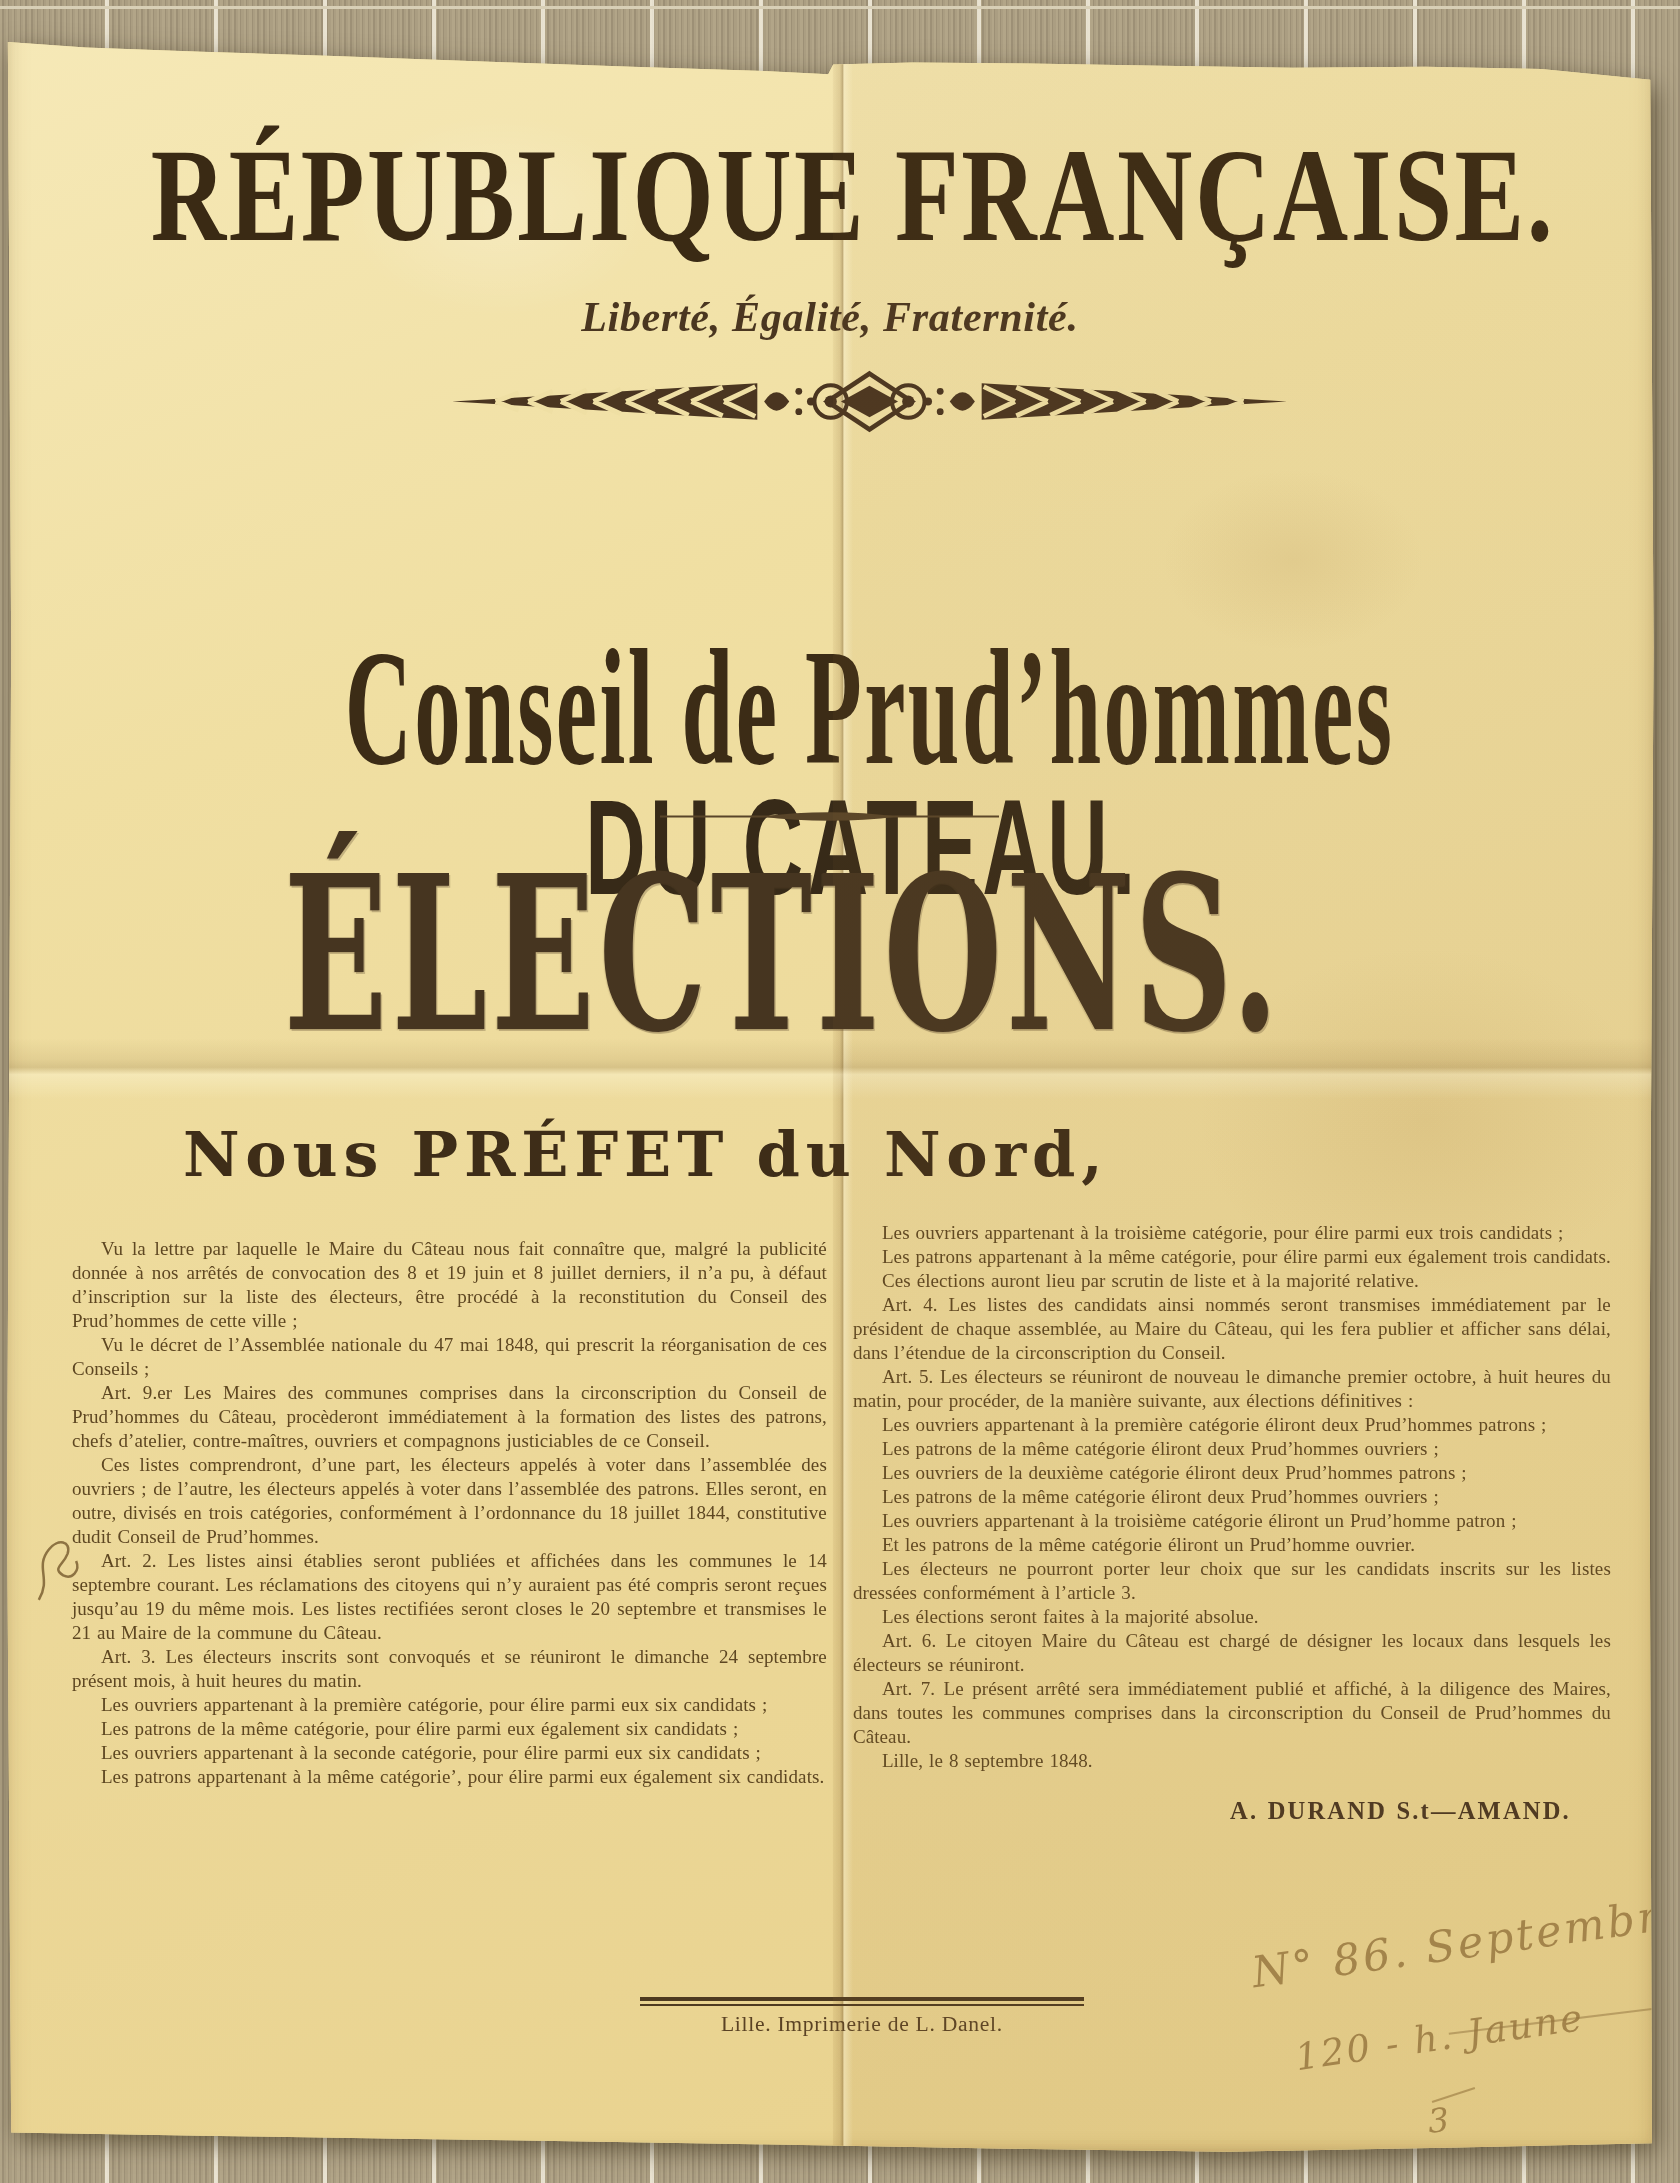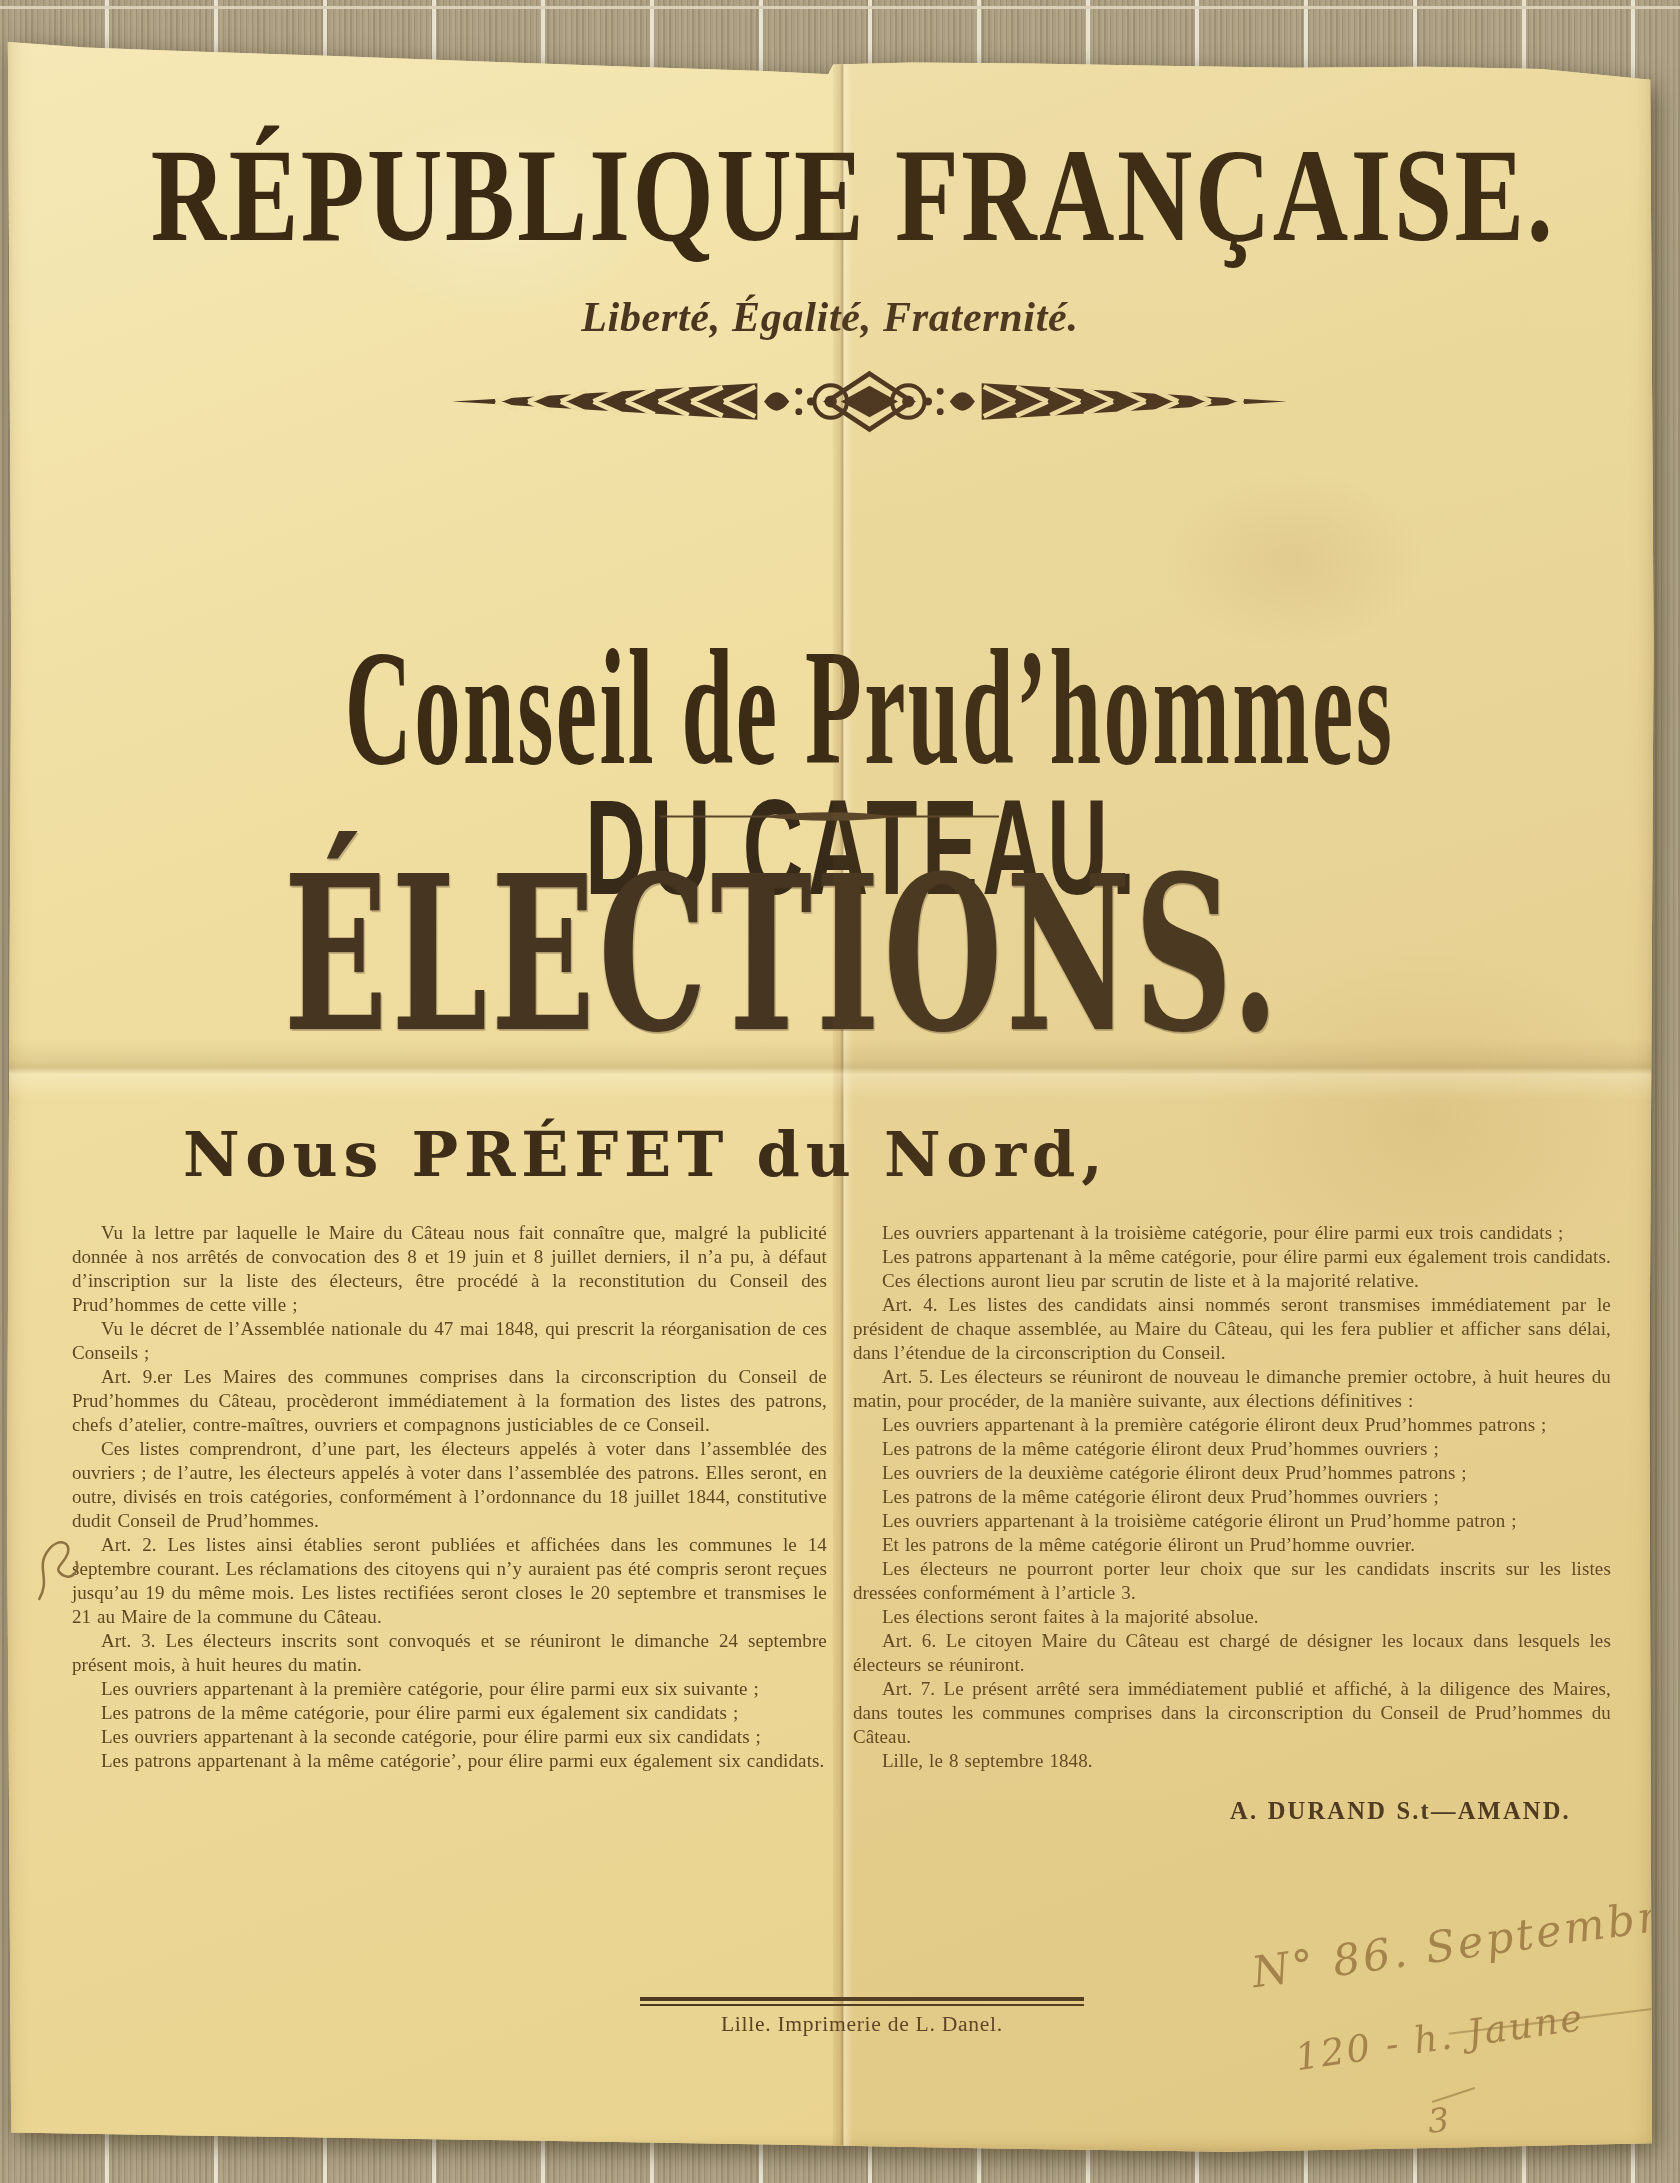--- a/index.html
+++ b/index.html
@@ -64,21 +64,21 @@
     font-family:"DejaVu Serif",serif;font-weight:bold;
     font-size:213px;line-height:187px;height:187px;color:#463520;
     transform:scale(.64,1);letter-spacing:5.8px;white-space:nowrap;
     text-shadow:2.2px 2.2px 0 rgba(70,53,32,.25), -1.4px 1.4px 1.4px rgba(110,90,60,.25);}
   .prefet{position:absolute;top:1113px;left:180px;
     font-family:"DejaVu Serif",serif;font-weight:bold;
     font-size:62px;line-height:83px;color:#3e2d18;letter-spacing:5.8px;white-space:nowrap;}
 
   .col{position:absolute;top:1221px;font-size:19px;line-height:24px;color:#5e4722;
     word-spacing:1.1px;letter-spacing:0.1px;}
-  .col-left{left:69px;width:755px;}
+  .col-left{left:69px;width:755px;margin-top:16px;}
   .col-right{left:850px;width:758px;}
   .col p{margin:0;text-align:justify;text-indent:29px;}
   .arretons{font-variant:small-caps;text-indent:108px !important;letter-spacing:1.1px;}
   .signature{margin-top:26px;text-align:right;padding-right:40px;
     font-weight:bold;font-size:24.5px;letter-spacing:2.2px;color:#4a3621;}
 
   .imprint-rule{position:absolute;top:1997px;left:637px;width:444px;}
   .imprint-rule .r1{height:3.6px;background:#4e3a20;}
   .imprint-rule .r2{height:1.4px;background:#4e3a20;margin-top:3.6px;}
   .imprint{position:absolute;top:2012px;left:637px;width:444px;text-align:center;
@@ -143,21 +143,21 @@
       <div class="elections">ÉLECTIONS.</div>
       <div class="prefet">Nous PRÉFET du Nord,</div>
 
       <div class="col col-left">
         <p>Vu la lettre par laquelle le Maire du Câteau nous fait connaître que, malgré la publicité donnée à nos arrêtés de convocation des 8 et 19 juin et 8 juillet derniers, il n’a pu, à défaut d’inscription sur la liste des électeurs, être procédé à la reconstitution du Conseil des Prud’hommes de cette ville ;</p>
         <p>Vu le décret de l’Assemblée nationale du 47 mai 1848, qui prescrit la réorganisation de ces Conseils ;</p>
         <p>Art. 9.er Les Maires des communes comprises dans la circonscription du Conseil de Prud’hommes du Câteau, procèderont immédiatement à la formation des listes des patrons, chefs d’atelier, contre-maîtres, ouvriers et compagnons justiciables de ce Conseil.</p>
         <p>Ces listes comprendront, d’une part, les électeurs appelés à voter dans l’assemblée des ouvriers ; de l’autre, les électeurs appelés à voter dans l’assemblée des patrons. Elles seront, en outre, divisés en trois catégories, conformément à l’ordonnance du 18 juillet 1844, constitutive dudit Conseil de Prud’hommes.</p>
         <p>Art. 2. Les listes ainsi établies seront publiées et affichées dans les communes le 14 septembre courant. Les réclamations des citoyens qui n’y auraient pas été compris seront reçues jusqu’au 19 du même mois. Les listes rectifiées seront closes le 20 septembre et transmises le 21 au Maire de la commune du Câteau.</p>
         <p>Art. 3. Les électeurs inscrits sont convoqués et se réuniront le dimanche 24 septembre présent mois, à huit heures du matin.</p>
-        <p>Les ouvriers appartenant à la première catégorie, pour élire parmi eux six suivante ;</p>
+        <p>Les ouvriers appartenant à la première catégorie, pour élire parmi eux six candidats ;</p>
         <p>Les patrons de la même catégorie, pour élire parmi eux également six candidats ;</p>
         <p>Les ouvriers appartenant à la seconde catégorie, pour élire parmi eux six candidats ;</p>
         <p>Les patrons appartenant à la même catégorie’, pour élire parmi eux également six candidats.</p>
       </div>
 
       <div class="col col-right">
         <p>Les ouvriers appartenant à la troisième catégorie, pour élire parmi eux trois candidats ;</p>
         <p>Les patrons appartenant à la même catégorie, pour élire parmi eux également trois candidats.</p>
         <p>Ces élections auront lieu par scrutin de liste et à la majorité relative.</p>
         <p>Art. 4. Les listes des candidats ainsi nommés seront transmises immédiatement par le président de chaque assemblée, au Maire du Câteau, qui les fera publier et afficher sans délai, dans l’étendue de la circonscription du Conseil.</p>

